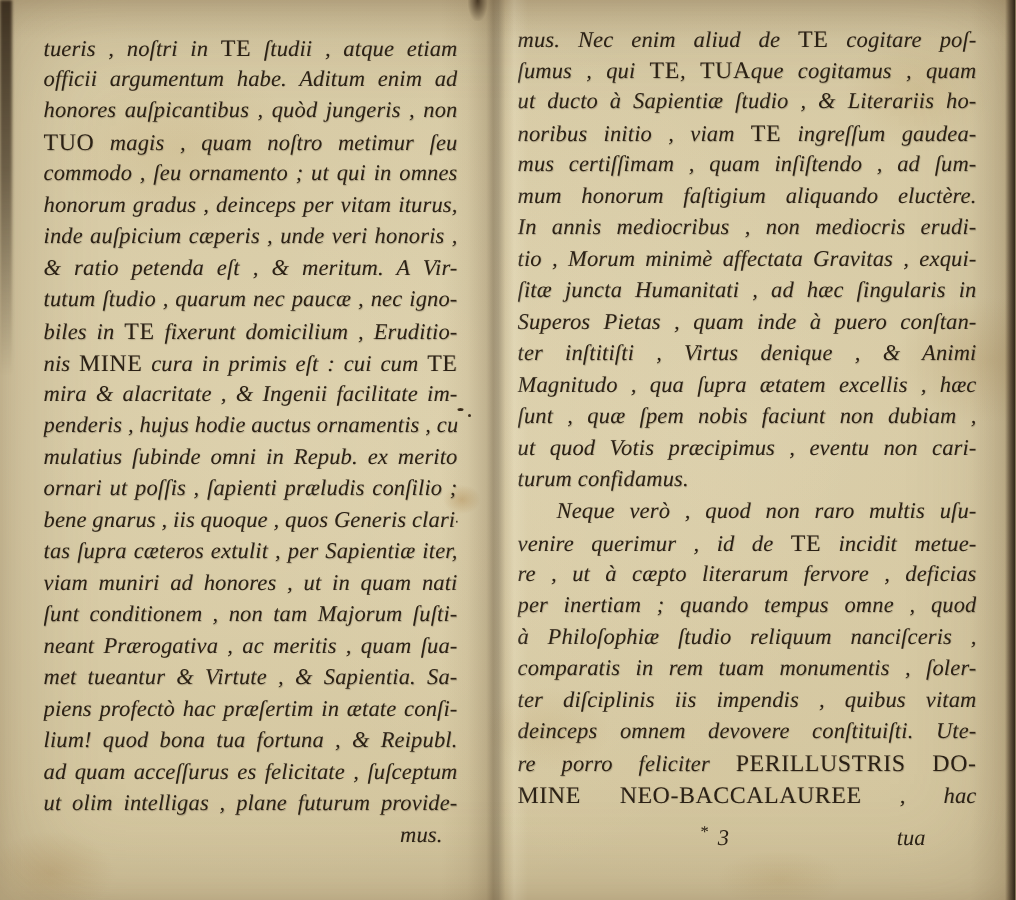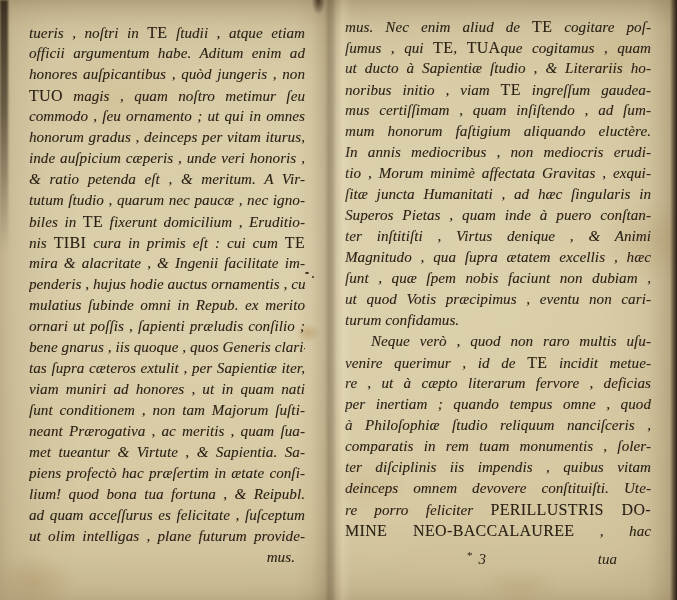--- a/index.html
+++ b/index.html
@@ -93,21 +93,21 @@
     <div class="line">tueris , noſtri in <span class="rm">TE</span> ſtudii , atque etiam</div>
     <div class="line">officii argumentum habe.  Aditum enim ad</div>
     <div class="line">honores auſpicantibus , quòd jungeris , non</div>
     <div class="line"><span class="rm">TUO</span> magis , quam noſtro metimur ſeu</div>
     <div class="line">commodo , ſeu ornamento ; ut qui in omnes</div>
     <div class="line">honorum gradus , deinceps per vitam iturus,</div>
     <div class="line">inde auſpicium cæperis , unde veri honoris ,</div>
     <div class="line">&amp; ratio petenda eſt , &amp; meritum.  A Vir-</div>
     <div class="line">tutum ſtudio , quarum nec paucæ , nec igno-</div>
     <div class="line">biles in <span class="rm">TE</span> fixerunt domicilium , Eruditio-</div>
-    <div class="line">nis <span class="rm">TIBI</span> cura in primis eſt : cui cum <span class="rm">TE</span></div>
+    <div class="line">nis <span class="rm">MINE</span> cura in primis eſt : cui cum <span class="rm">TE</span></div>
     <div class="line">mira &amp; alacritate , &amp; Ingenii facilitate im-</div>
     <div class="line">penderis , hujus hodie auctus ornamentis , cu-</div>
     <div class="line">mulatius ſubinde omni in Repub. ex merito</div>
     <div class="line">ornari ut poſſis , ſapienti præludis conſilio ;</div>
     <div class="line">bene gnarus , iis quoque , quos Generis clari-</div>
     <div class="line">tas ſupra cæteros extulit , per Sapientiæ iter,</div>
     <div class="line">viam muniri ad honores , ut in quam nati</div>
     <div class="line">ſunt conditionem , non tam Majorum ſuſti-</div>
     <div class="line">neant Prærogativa , ac meritis , quam ſua-</div>
     <div class="line">met tueantur &amp; Virtute , &amp; Sapientia.  Sa-</div>

